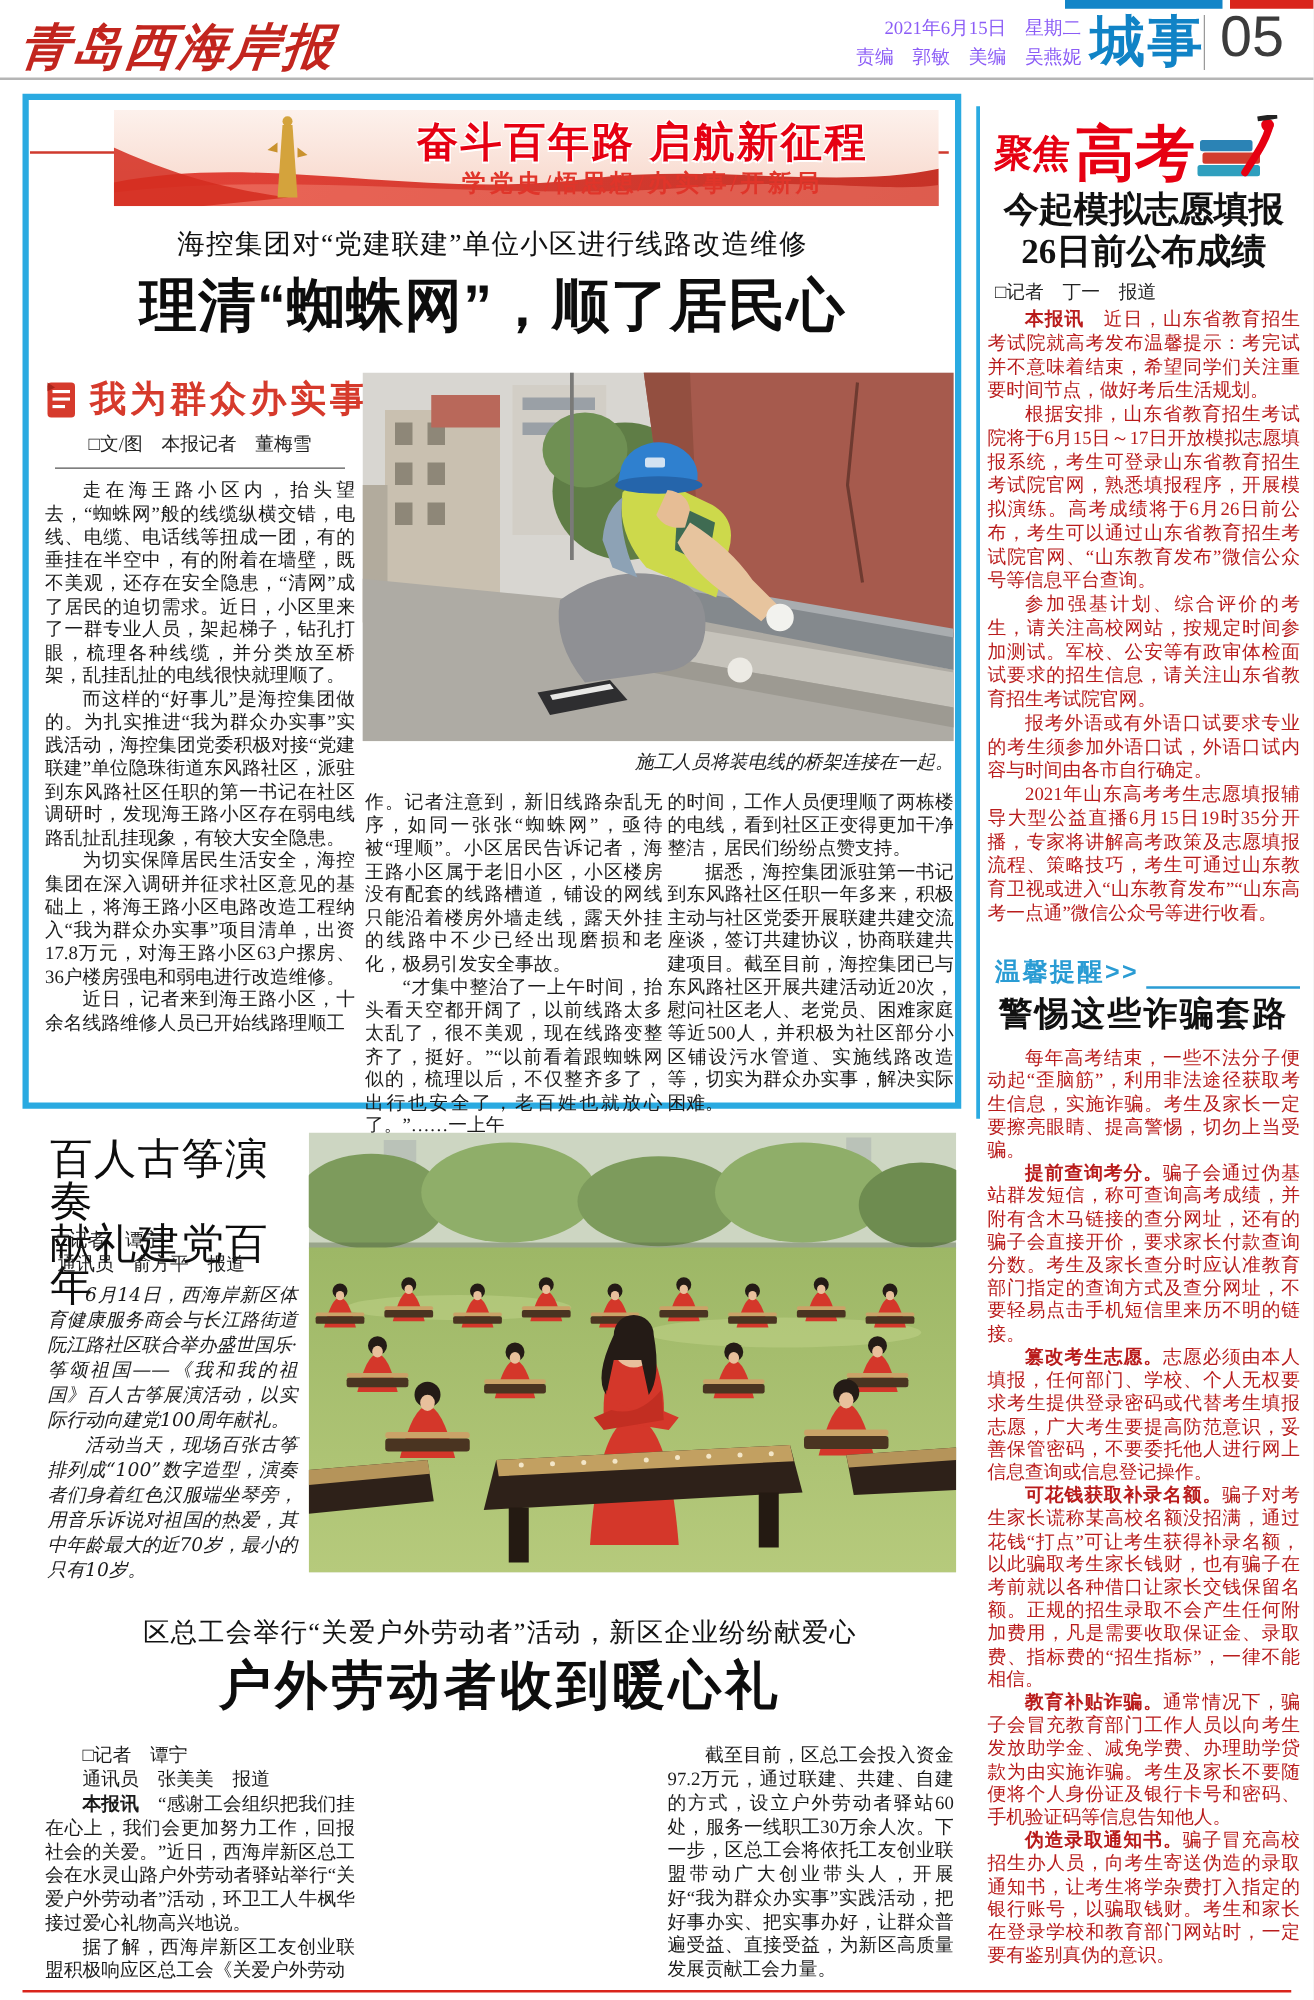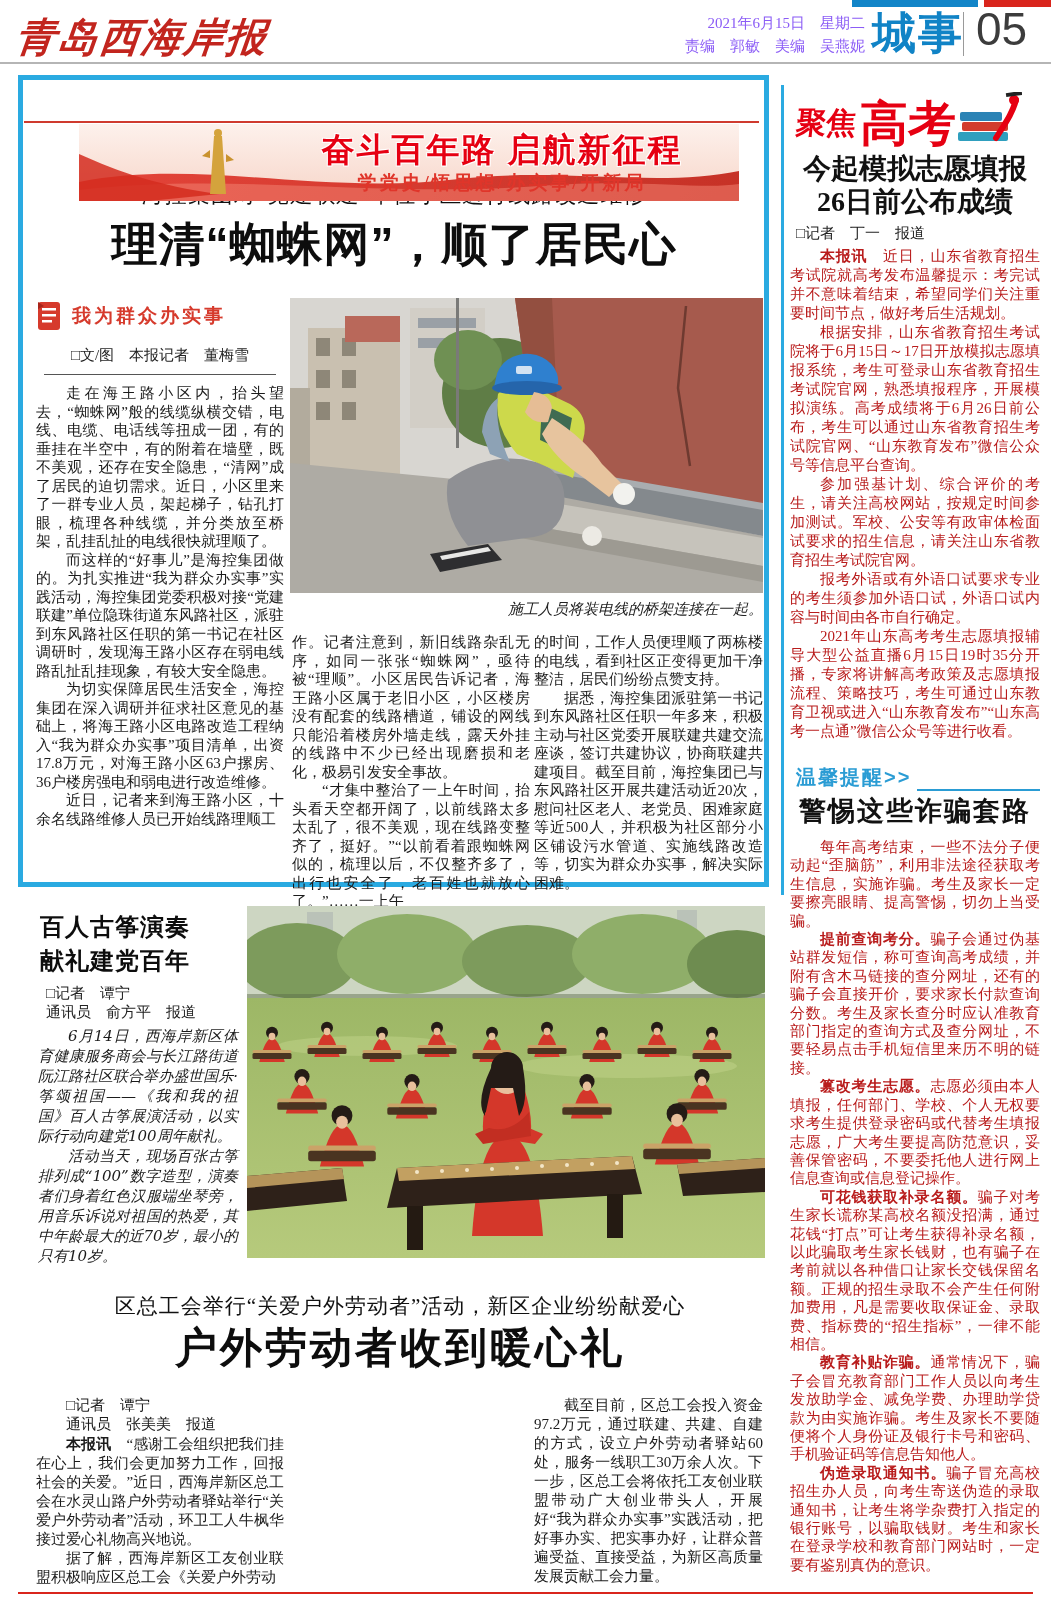--- a/index.html
+++ b/index.html
@@ -10,49 +10,49 @@
   .kai{font-family:"DejaVu Serif",serif;font-style:italic;}
   
   .masthead{left:16px;top:10px;font-size:40px;font-weight:900;color:#c2251e;
             font-style:italic;transform:skewX(-6deg);letter-spacing:2px;}
   .dateblock{left:600px;top:12px;width:265px;text-align:right;font-size:15px;line-height:23px;color:#8b5cf6;}
   .section-badge{left:872px;top:4px;font-size:44px;font-weight:900;color:#1083c6;letter-spacing:2px;}
   .page-number{left:976px;top:2px;font-size:46px;color:#3c3c3c;}
   .vrule{width:1px;background:#9a9a9a;}
   
   .bluebox{left:18px;top:75px;width:741px;height:802px;border:5px solid #2aaae1;background:#fff;}
-  .banner{left:79px;top:88px;width:722px;height:77px;overflow:hidden;margin-top:36px;}
+  .banner{left:91px;top:88px;width:722px;height:77px;overflow:hidden;}
   .banner-title{left:130px;right:6px;top:4px;text-align:center;font-size:33px;font-weight:900;
      color:#e60012;letter-spacing:2px;font-family:"Liberation Sans",sans-serif;
      text-shadow:1px 1px 0 #fff,-1px -1px 0 #fff,1px -1px 0 #fff,-1px 1px 0 #fff;}
   .banner-sub{left:130px;right:6px;top:46px;text-align:center;font-size:19px;font-weight:700;
      color:#e0352a;letter-spacing:3px;}
   .kicker-main{left:30px;top:180px;width:728px;text-align:center;font-size:22px;letter-spacing:1px;color:#111;}
   .headline-main{left:30px;top:214px;width:728px;text-align:center;font-size:46px;font-weight:900;
      letter-spacing:1px;color:#0d0d0d;font-family:"Liberation Sans",sans-serif;}
   .badge-row{left:36px;top:300px;display:flex;align-items:center;gap:8px;}
-  .badge-text{font-size:19px;font-weight:900;color:#d63a2c;letter-spacing:3px;font-family:"Liberation Sans",sans-serif;}
+  .badge-text{font-size:29px;font-weight:900;color:#d63a2c;letter-spacing:3px;font-family:"Liberation Sans",sans-serif;}
   .byline-main{left:36px;top:346px;width:248px;text-align:center;font-size:15px;color:#222;}
   .byline-rule{left:44px;top:374px;width:232px;height:1px;background:#555;}
   .bodycol{font-size:15px;line-height:18.5px;text-align:justify;color:#1b1b1b;}
   .bodycol p{margin:0;text-indent:2em;}
   .bodycol p.noind{text-indent:0;}
   .caption{font-size:15px;color:#222;text-align:right;}
   
   .sb-head{left:790px;top:152px;width:250px;text-align:center;font-size:28px;line-height:33px;
      font-weight:700;color:#111;}
   .sb-byline{left:796px;top:224px;width:244px;font-size:15px;color:#222;}
   .sb-body{font-size:15px;line-height:19px;text-align:justify;color:#b91c1c;}
   .sb-body p{margin:0;text-indent:2em;}
   .lead{font-family:"Liberation Sans",sans-serif;font-weight:700;font-style:normal;}
   .reminder{font-size:20px;font-weight:700;color:#2a9cd4;font-family:"Liberation Sans",sans-serif;letter-spacing:2px;}
   .warn-head{left:790px;top:793px;width:250px;text-align:center;font-size:27px;font-weight:900;color:#111;letter-spacing:2px;}
   .warn-body{font-size:15px;line-height:18.4px;}
   
-  .gz-head{left:40px;top:910px;width:200px;font-size:24px;line-height:34px;font-weight:700;color:#0d0d0d;
+  .gz-head{left:40px;top:910px;width:200px;font-size:34px;line-height:34px;font-weight:400;color:#0d0d0d;
      font-family:"Liberation Sans",sans-serif;letter-spacing:1px;}
   .gz-byline{left:46px;top:984px;width:194px;font-size:15px;line-height:19px;color:#222;}
   .gz-body{left:38px;top:1026px;width:200px;font-size:15px;line-height:20px;text-align:justify;color:#1b1b1b;}
   .gz-body p{margin:0;text-indent:2em;}
   
   .wk-kicker{left:35px;top:1292px;width:730px;text-align:center;font-size:21px;color:#111;letter-spacing:1px;}
   .wk-head{left:35px;top:1320px;width:730px;text-align:center;font-size:42px;font-weight:900;color:#0d0d0d;
      letter-spacing:3px;font-family:"Liberation Sans",sans-serif;}
   .wk-col{top:1396px;font-size:15px;line-height:19px;text-align:justify;color:#1b1b1b;}
   .wk-col p{margin:0;text-indent:2em;}

